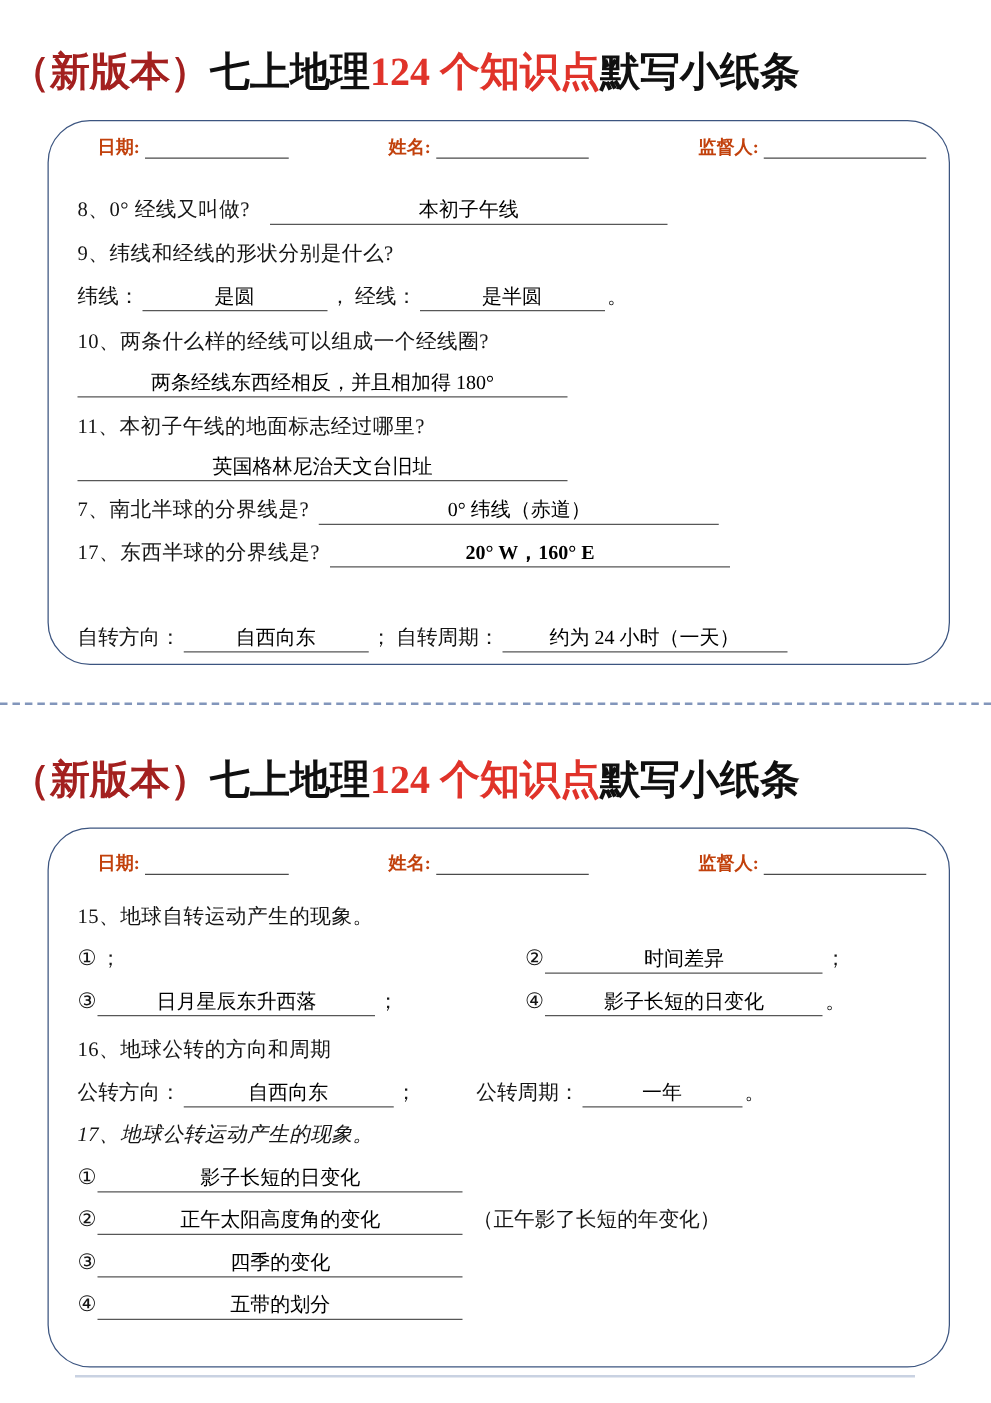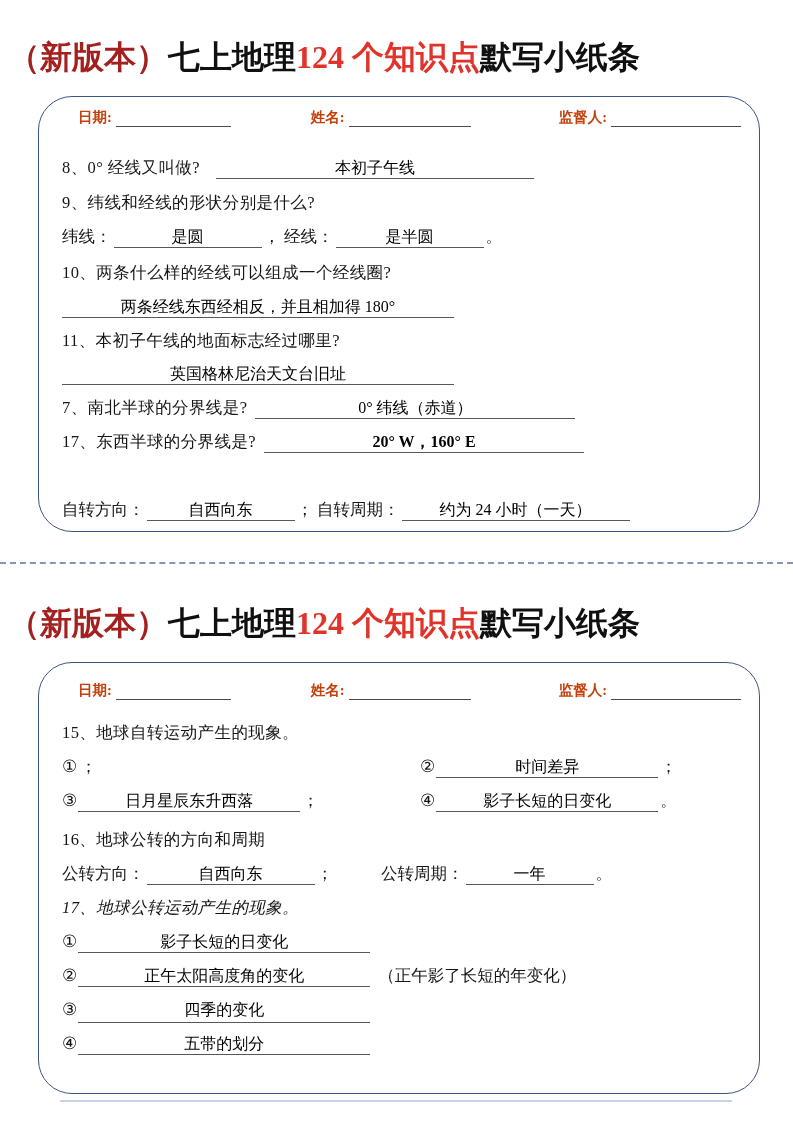--- a/index.html
+++ b/index.html
@@ -282,21 +282,21 @@
     <span class="slot" style="width:292px;">影子长短的日变化</span>
     <span class="tail" style="margin-left:8px;"></span>
   </div>
   <div class="qline" style="left:62px; top:965px;">
     <span class="cnum">②</span>
     <span class="slot" style="width:292px;">正午太阳高度角的变化</span>
     <span class="tail" style="margin-left:8px;">（正午影了长短的年变化）</span>
   </div>
   <div class="qline" style="left:62px; top:999px;">
     <span class="cnum">③</span>
-    <span class="slot" style="width:292px;font-family:Liberation Mono, monospace;">四季的变化</span>
+    <span class="slot" style="width:292px;">四季的变化</span>
     <span class="tail" style="margin-left:8px;"></span>
   </div>
   <div class="qline" style="left:62px; top:1033px;">
     <span class="cnum">④</span>
     <span class="slot" style="width:292px;">五带的划分</span>
     <span class="tail" style="margin-left:8px;"></span>
   </div>
 
 
   <div class="ghost-rule" style="top:1100px;"></div>

